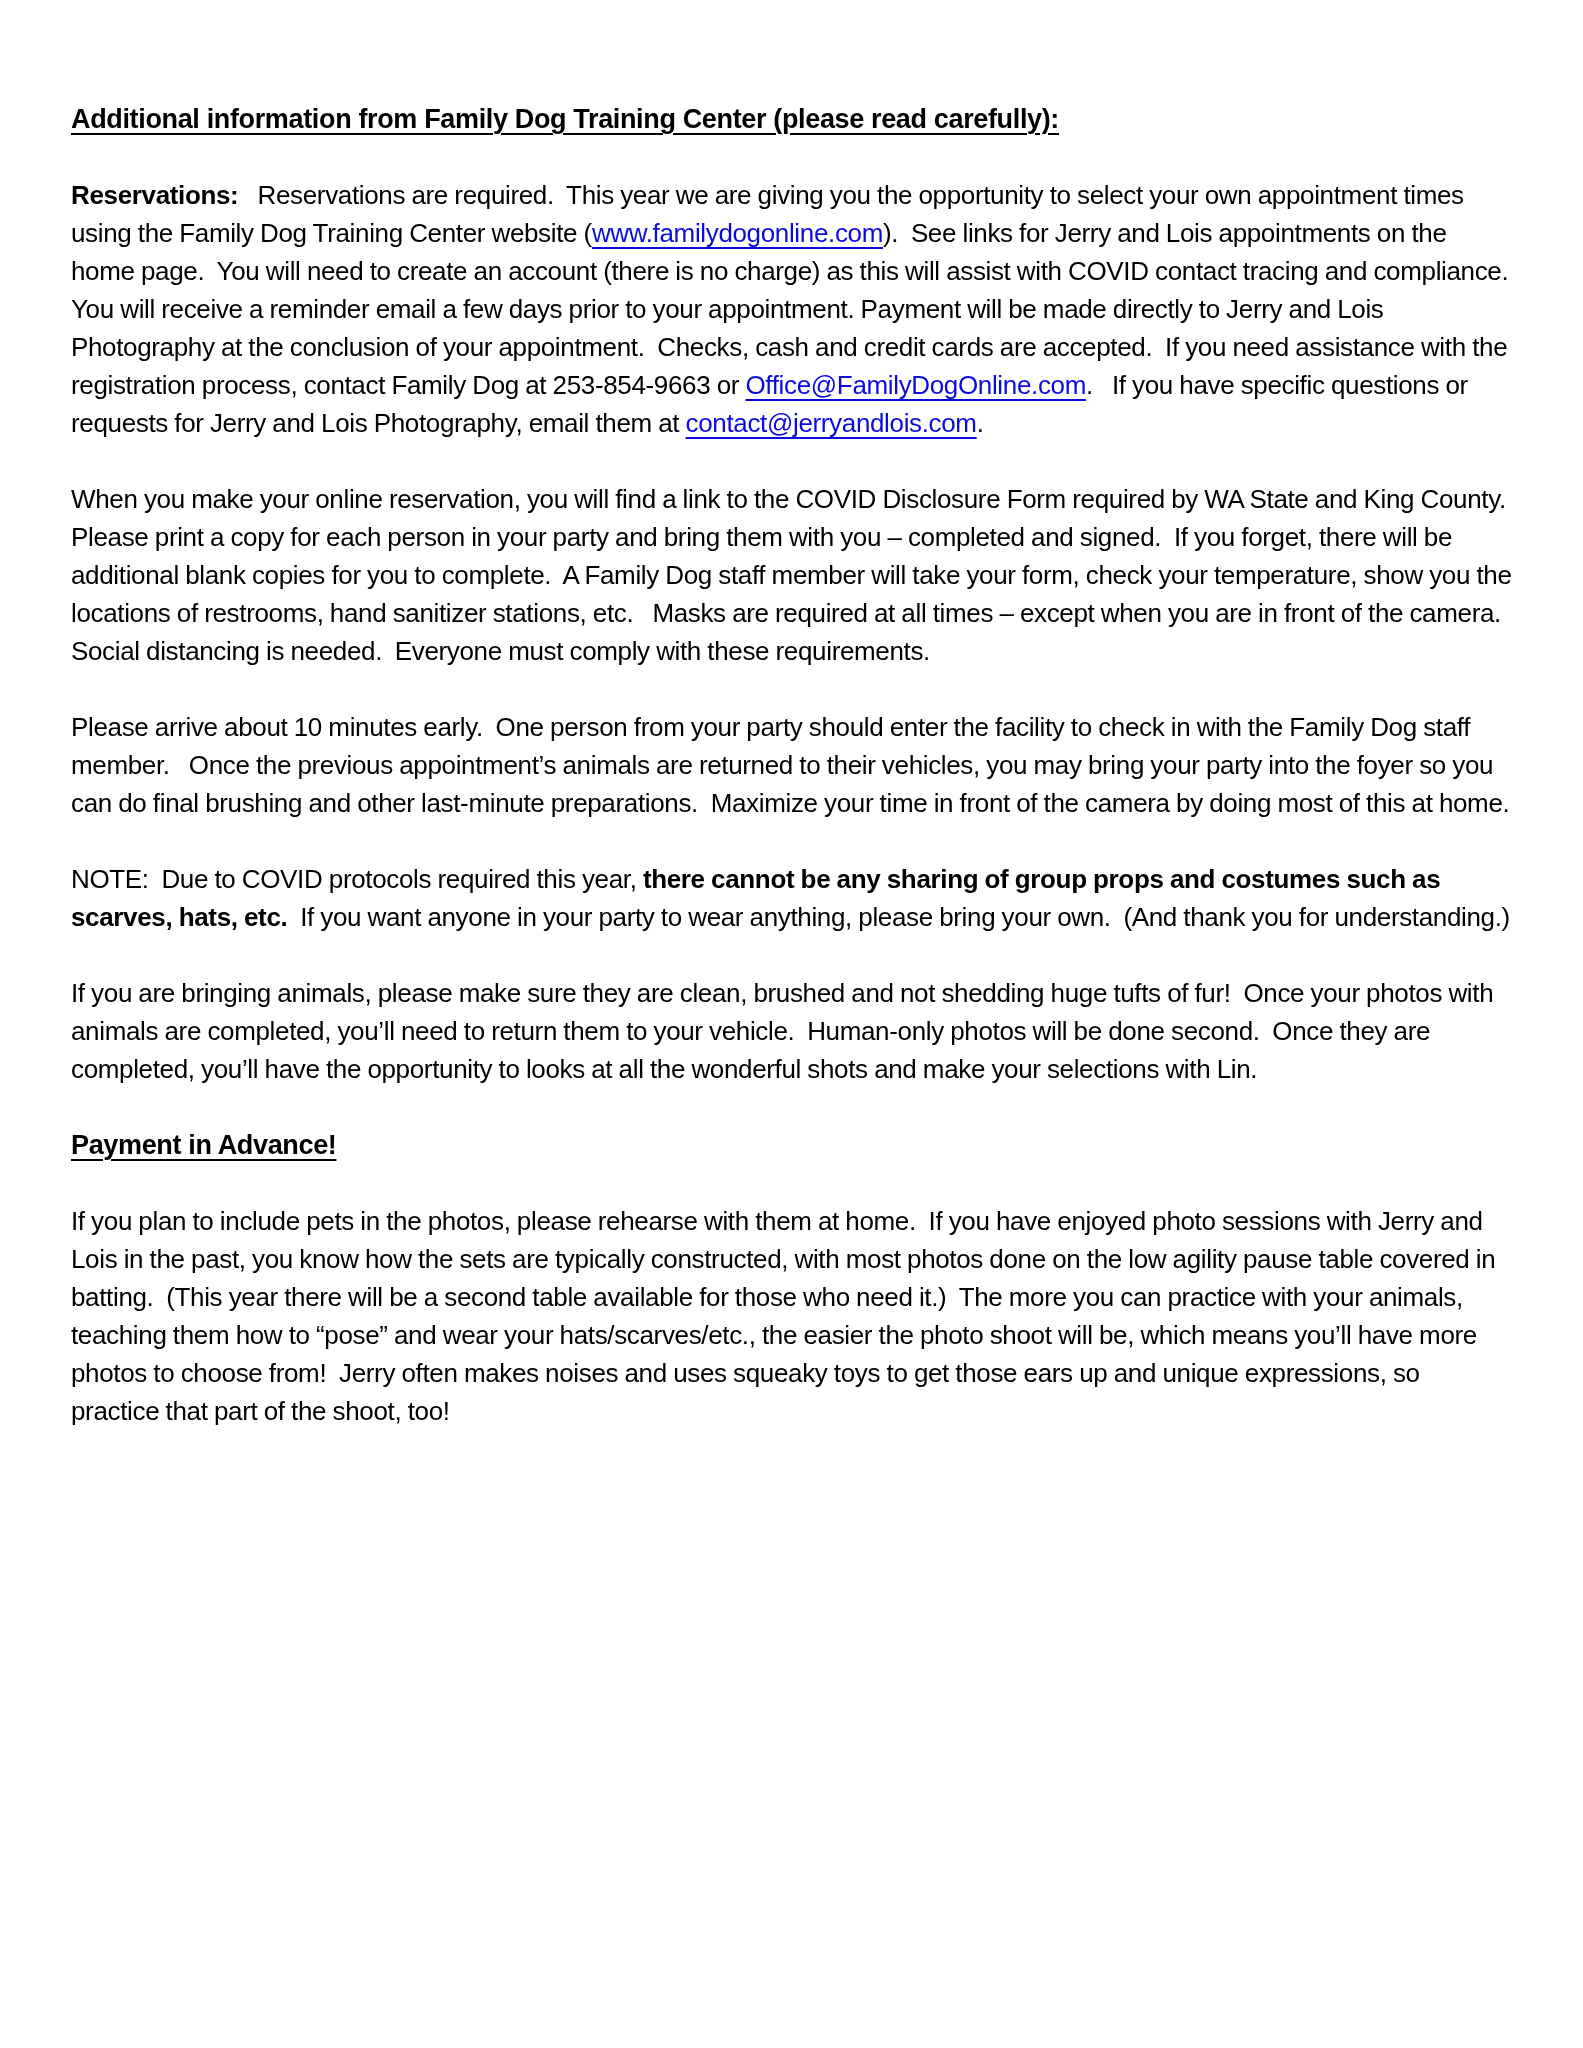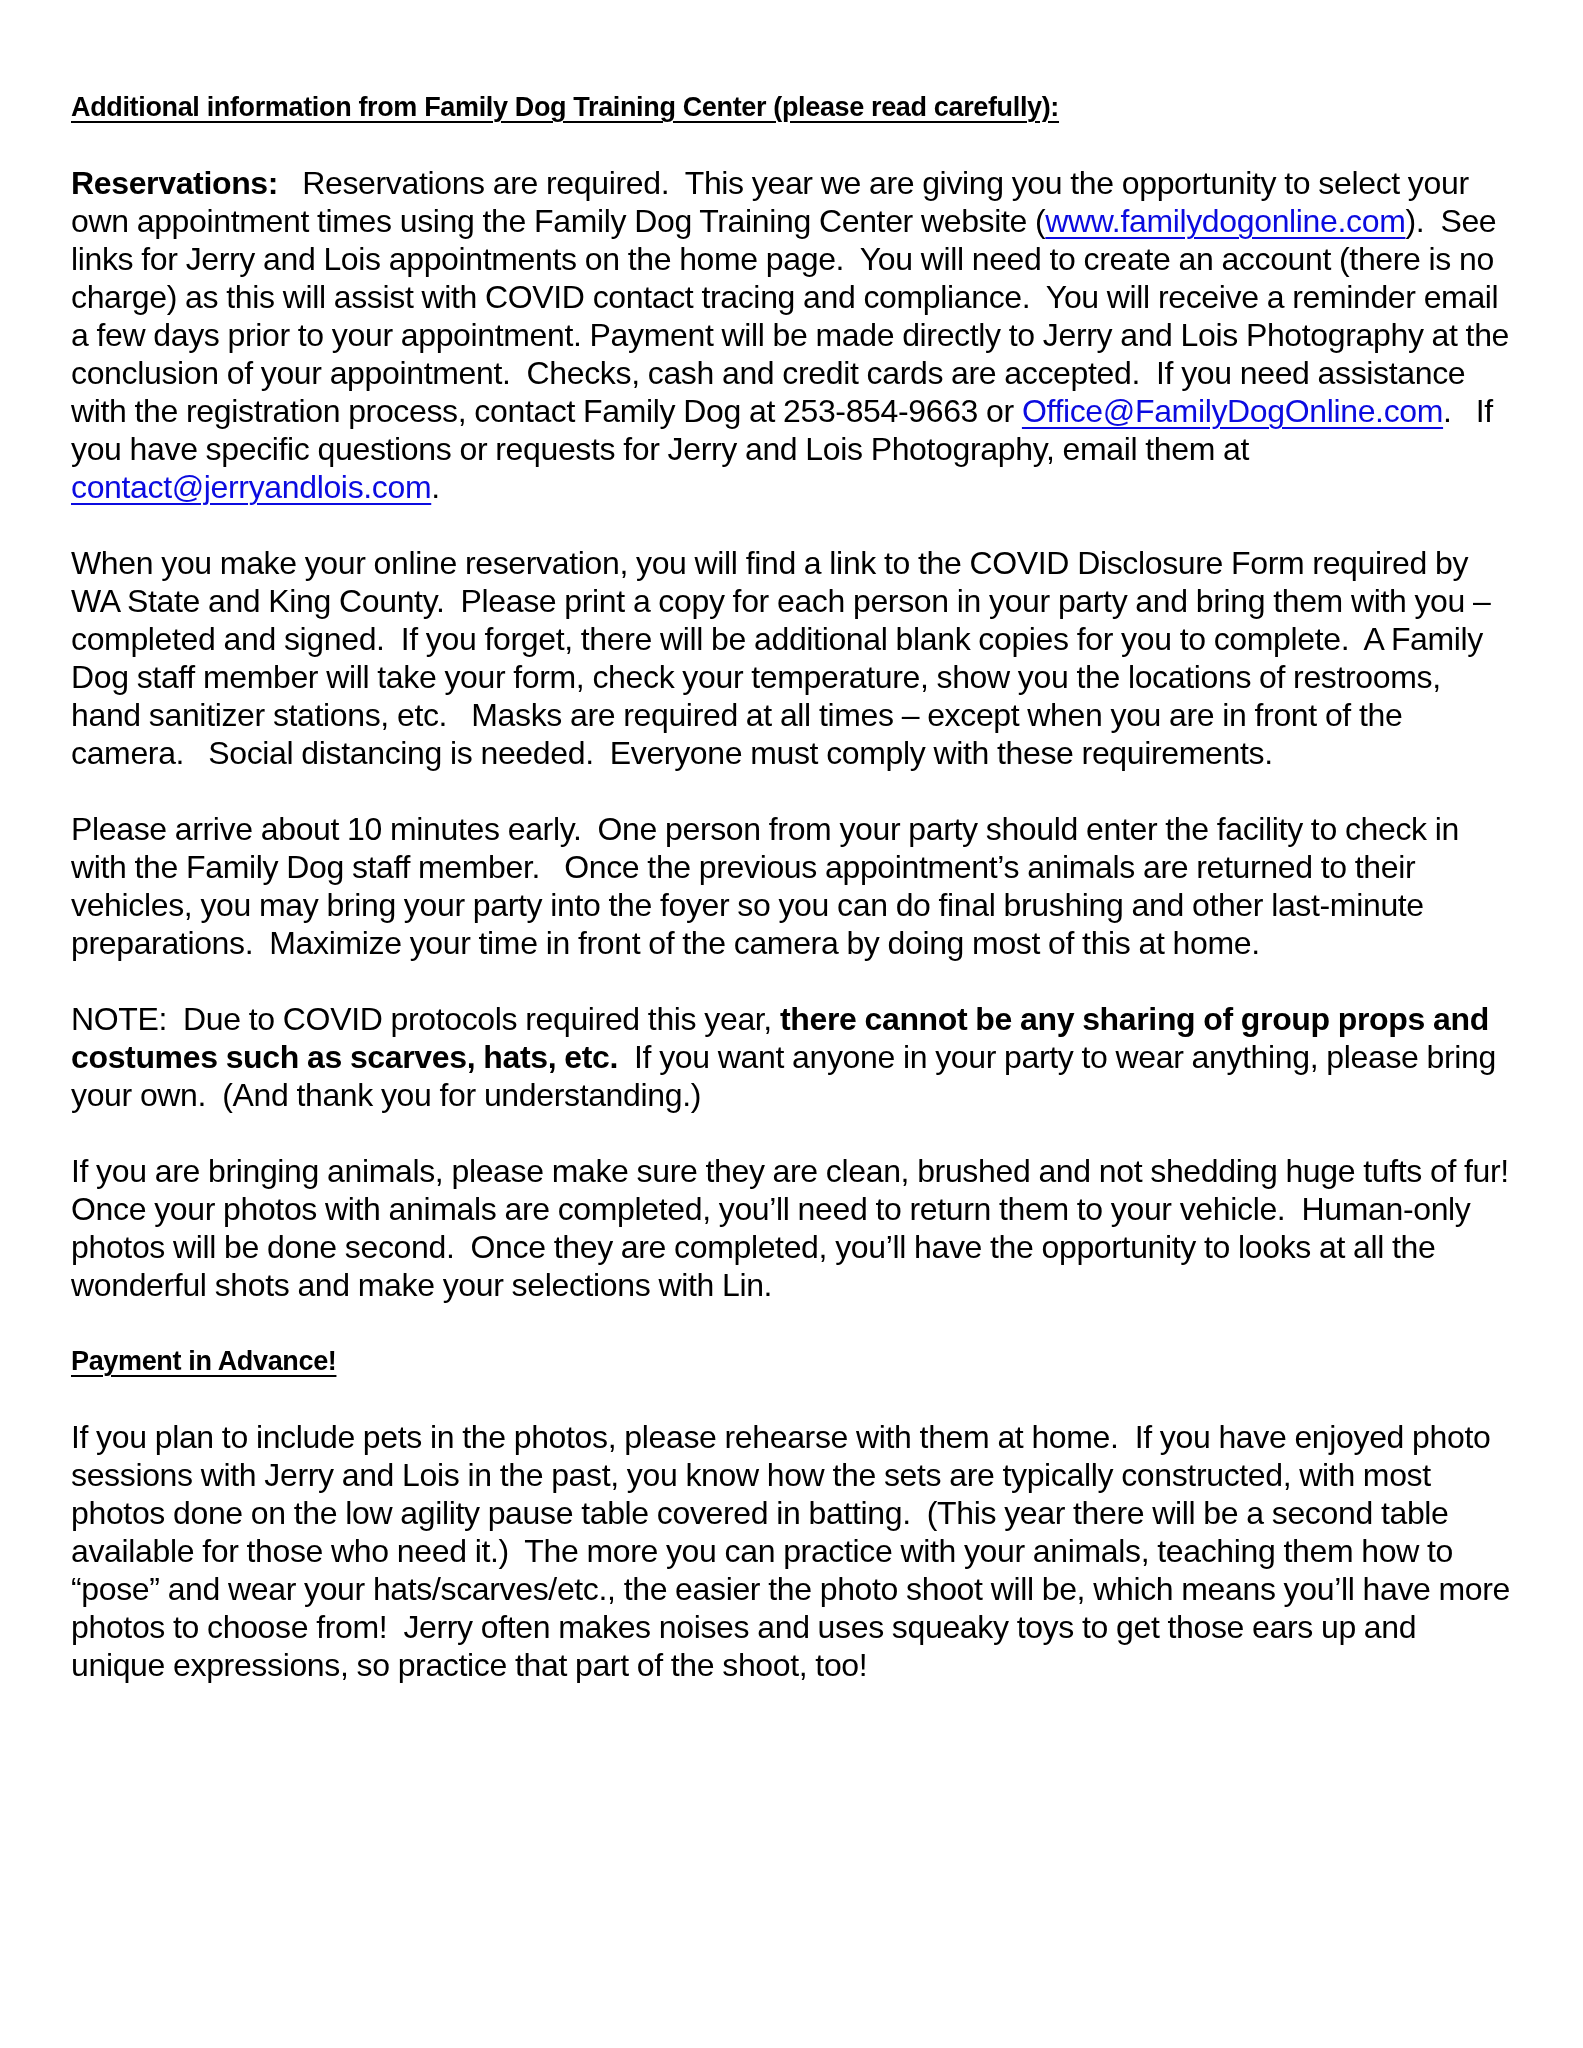--- a/index.html
+++ b/index.html
@@ -18,28 +18,28 @@
     box-sizing: border-box;
     width: 1583px;
     min-height: 2048px;
     padding: 88px 71px 40px 71px;
     background: #ffffff;
   }
   .doc-title, .doc-heading {
     font-size: 27px;
     line-height: 38px;
     font-weight: 700;
-    margin: 0 0 38px 0;
+    margin: 12px 0 38px 0;
     text-decoration: underline;
     text-decoration-thickness: 2px;
     text-underline-offset: 5px;
     letter-spacing: -0.35px;
   }
   .para {
-    font-size: 32px;
+    font-size: 26px;
     line-height: 38px;
     margin: 0 0 38px 0;
     letter-spacing: -0.35px;
     word-spacing: -0.5px;
     white-space: pre-wrap;
   }
   .para:last-child { margin-bottom: 12px; }
   .run-bold { font-weight: 700; }
   a.doc-link {
     color: #0b0be0;

